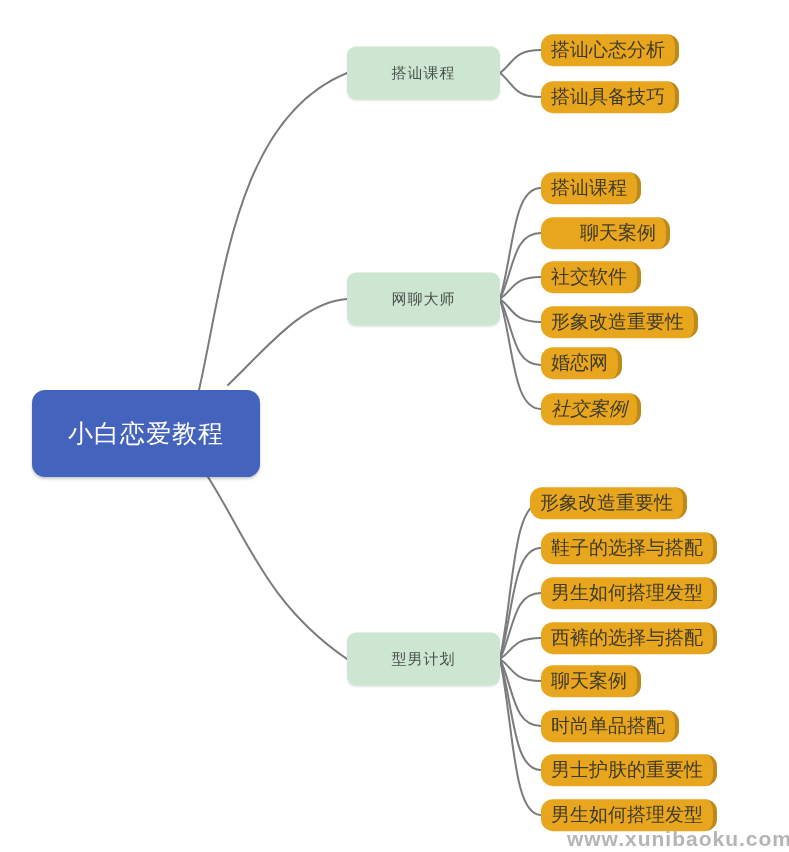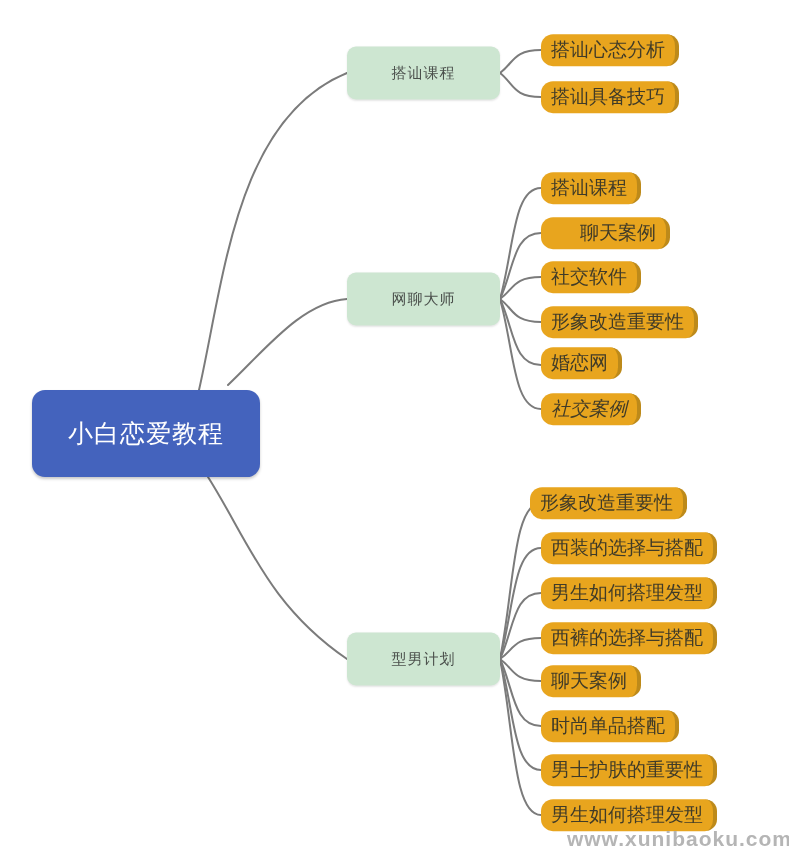--- a/index.html
+++ b/index.html
@@ -93,21 +93,21 @@
       <div class="node leaf-node" style="left: 541px; top: 97px;">搭讪具备技巧</div>
       <div class="node branch-node" style="left: 347px; top: 299px;">网聊大师</div>
       <div class="node leaf-node" style="left: 541px; top: 188px;">搭讪课程</div>
       <div class="node leaf-node" style="left: 541px; top: 233px; padding-left: 39px;">聊天案例</div>
       <div class="node leaf-node" style="left: 541px; top: 277px;">社交软件</div>
       <div class="node leaf-node" style="left: 541px; top: 322px;">形象改造重要性</div>
       <div class="node leaf-node" style="left: 541px; top: 363px;">婚恋网</div>
       <div class="node leaf-node" style="left: 541px; top: 409px; font-style: italic;">社交案例</div>
       <div class="node branch-node" style="left: 347px; top: 659px;">型男计划</div>
       <div class="node leaf-node" style="left: 530px; top: 503px;">形象改造重要性</div>
-      <div class="node leaf-node" style="left: 541px; top: 548px;">西装的选择与搭配</div>
+      <div class="node leaf-node" style="left: 541px; top: 548px;">鞋子的选择与搭配</div>
       <div class="node leaf-node" style="left: 541px; top: 593px;">男生如何搭理发型</div>
       <div class="node leaf-node" style="left: 541px; top: 638px;">西裤的选择与搭配</div>
       <div class="node leaf-node" style="left: 541px; top: 681px;">聊天案例</div>
       <div class="node leaf-node" style="left: 541px; top: 726px;">时尚单品搭配</div>
       <div class="node leaf-node" style="left: 541px; top: 770px;">男士护肤的重要性</div>
       <div class="node leaf-node" style="left: 541px; top: 815px;">男生如何搭理发型</div>
     </div>
   <div class="watermark">www.xunibaoku.com</div>
 </div>
 

